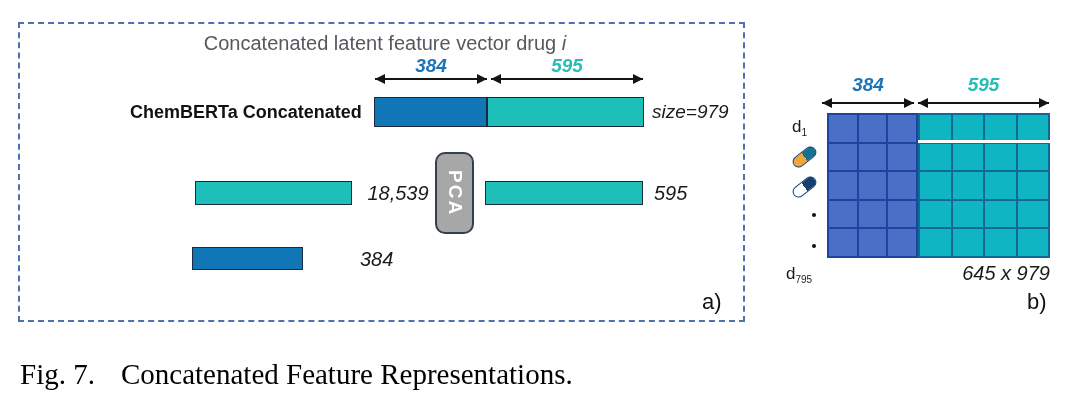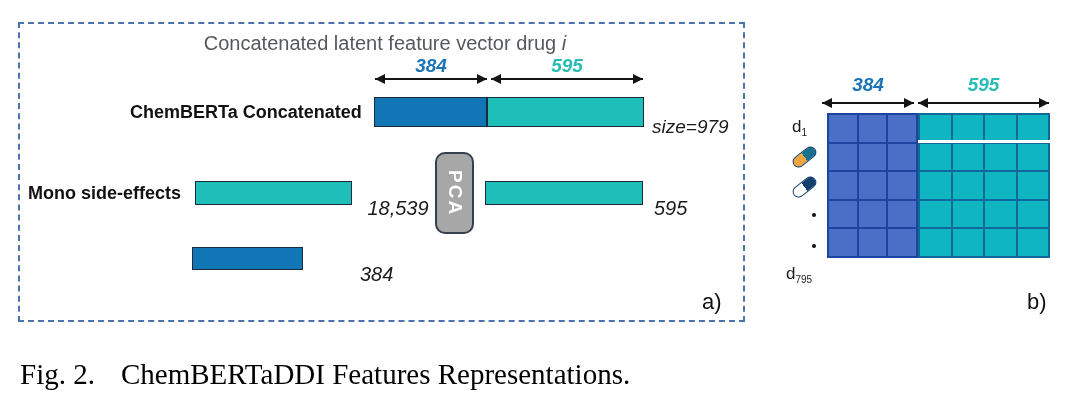--- a/index.html
+++ b/index.html
@@ -21,21 +21,21 @@
   body{background:#ffffff;font-family:"Liberation Sans",sans-serif;}
   .stage{position:relative;width:1080px;height:418px;background:#ffffff;overflow:hidden;}
   .panel{position:absolute;border:2px dashed var(--dash_border);background:#ffffff;}
   .panel-a{left:18px;top:22px;width:727px;height:300px;}
   .abs{position:absolute;}
   .ptitle{color:var(--title_gray);font-size:20px;text-align:center;white-space:nowrap;}
   .dim{font-style:italic;font-weight:bold;font-size:19px;text-align:center;white-space:nowrap;}
   .dim.blue{color:var(--num_blue);}
   .dim.teal{color:var(--num_teal);}
   .rowlabel{font-weight:bold;font-size:18px;color:#111;white-space:nowrap;}
-  .ital{font-style:italic;font-size:20px;color:#1a1a1a;white-space:nowrap;margin-top:15px;}
+  .ital{font-style:italic;font-size:20px;color:#1a1a1a;white-space:nowrap;}
   .bar{border:1.5px solid var(--bar_border);}
   .bar.blue{background:var(--accent_blue);}
   .bar.teal{background:var(--accent_teal);}
   .barpair{display:flex;}
   .barpair .seg{height:100%;border:1.5px solid var(--bar_border);}
   .barpair .seg.blue{background:var(--accent_blue);border-right-width:1px;}
   .barpair .seg.teal{background:var(--accent_teal);border-left-width:1px;}
   .darrow{position:absolute;height:2px;background:var(--ink);}
   .darrow::before,.darrow::after{content:"";position:absolute;top:-4px;width:0;height:0;
     border-top:5px solid transparent;border-bottom:5px solid transparent;}
@@ -73,21 +73,20 @@
   <div class="darrow" style="left:375px;top:78px;width:112px;"></div>
   <div class="darrow" style="left:491px;top:78px;width:152px;"></div>
 
   <div class="abs rowlabel" style="left:130px;top:102px;width:220px;text-align:right;">ChemBERTa Concatenated</div>
   <div class="abs barpair" style="left:374px;top:97px;width:270px;height:30px;">
     <div class="seg blue" style="width:42%;"></div>
     <div class="seg teal" style="width:58%;"></div>
   </div>
   <div class="abs ital" style="left:652px;top:101px;font-size:19px;">size=979</div>
 
-  <div class="abs rowlabel" style="left:28px;top:183px;">Mono side-effects</div>
   <div class="abs bar teal" style="left:195px;top:181px;width:157px;height:24px;"></div>
   <div class="abs ital" style="left:363px;top:182px;width:70px;text-align:center;">18,539</div>
   <div class="abs pca" style="left:435px;top:152px;width:39px;height:82px;">
     <span>PCA</span>
   </div>
   <div class="abs bar teal" style="left:485px;top:181px;width:158px;height:24px;"></div>
   <div class="abs ital" style="left:654px;top:182px;">595</div>
 
   <div class="abs bar blue" style="left:192px;top:247px;width:111px;height:23px;"></div>
   <div class="abs ital" style="left:360px;top:248px;">384</div>
@@ -141,19 +140,20 @@
     </div>
   <div class="abs" style="left:918px;top:140px;width:132px;height:3px;background:#fff;"></div>
 
   <div class="abs dlabel" style="left:792px;top:117px;"><span>d</span><sub>1</sub></div>
   <div class="abs capsule c1" style="left:791px;top:151px;"></div>
   <div class="abs capsule c2" style="left:791px;top:181px;"></div>
   <div class="abs dot" style="left:812px;top:213px;"></div>
   <div class="abs dot" style="left:812px;top:244px;"></div>
   <div class="abs dlabel" style="left:786px;top:264px;"><span>d</span><sub>795</sub></div>
 
+  <div class="abs ital" style="left:930px;top:262px;width:120px;text-align:right;">645 x 979</div>
   <div class="abs tag" style="left:1027px;top:289px;">b)</div>
 
   <div class="abs caption" style="left:20px;top:358px;">
-    <span class="figlab">Fig. 2.</span><span>ChemBERTaDDI Features Representations.</span>
+    <span class="figlab">Fig. 7.</span><span>Concatenated Feature Representations.</span>
   </div>
 
 </div>
 
 </body></html>

